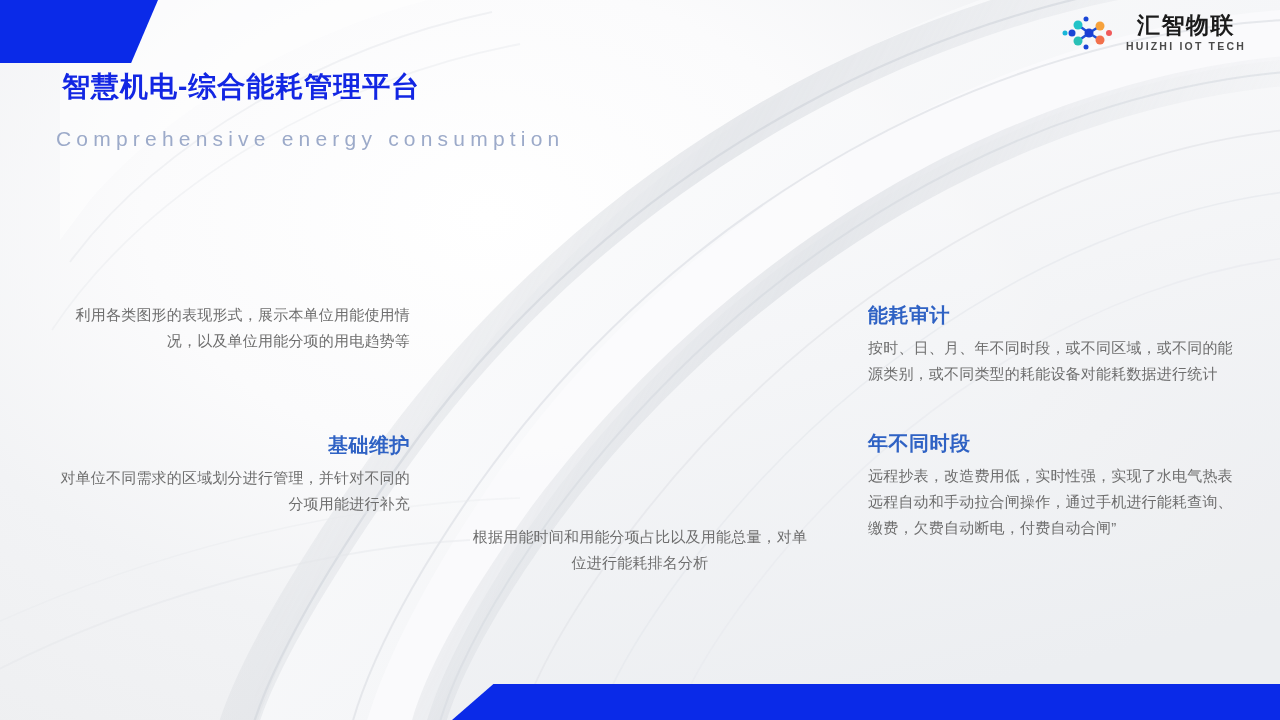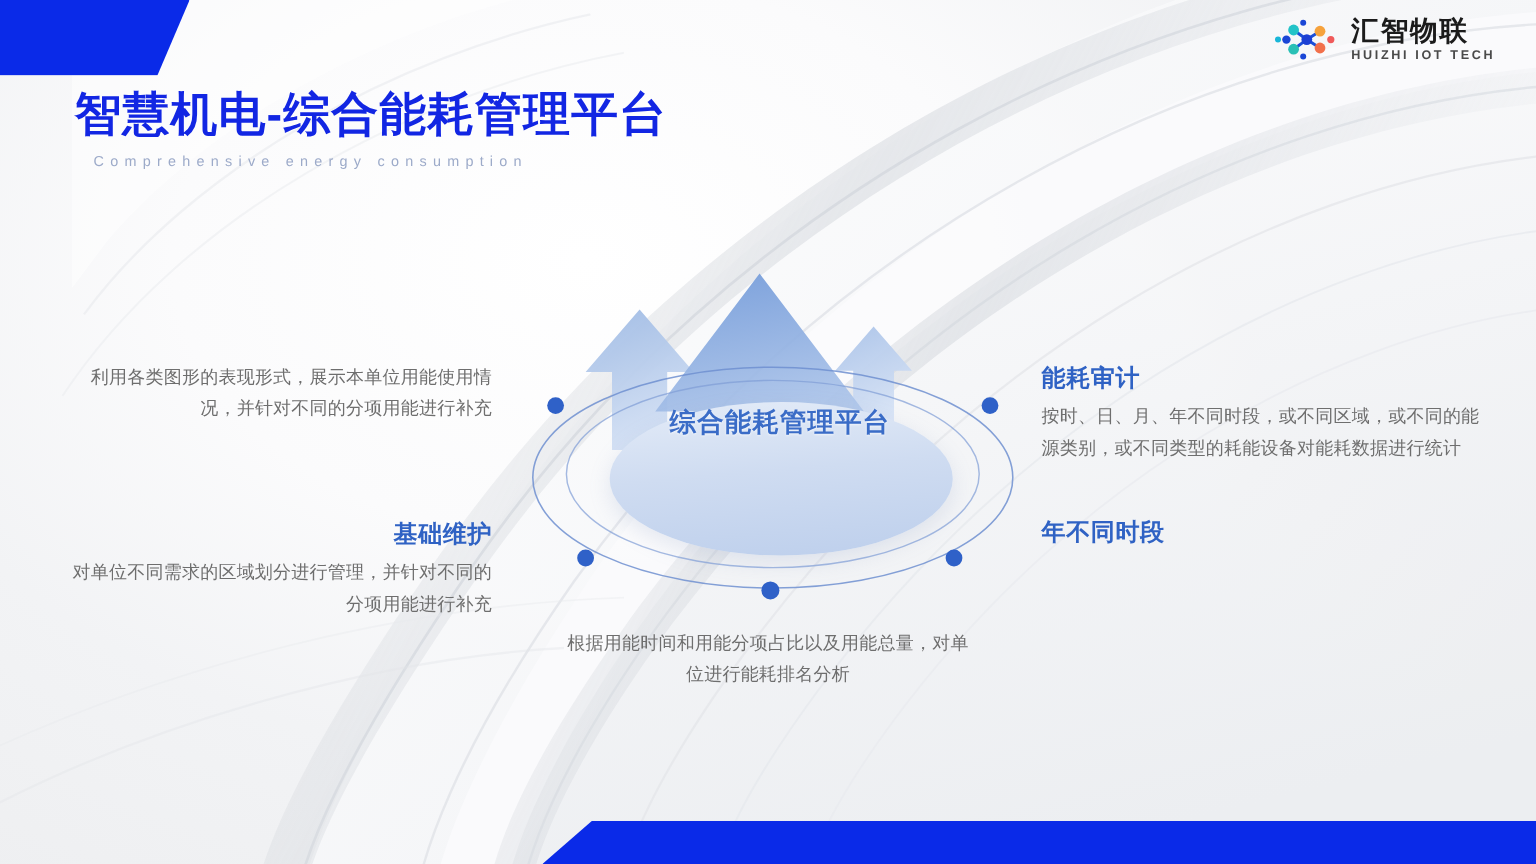--- a/index.html
+++ b/index.html
@@ -25,33 +25,33 @@
   }
   .corner-br{
     position:absolute;left:452px;top:684px;width:828px;height:36px;
     background:#0a2ae8;
     clip-path:polygon(5% 0,100% 0,100% 100%,0 100%);
   }
 
   
   .title{
     position:absolute;left:62px;top:68px;
-    font-size:39px;font-weight:bold;color:#1226e3;
+    font-size:28px;font-weight:bold;color:#1226e3;
     letter-spacing:1px;white-space:nowrap;
   }
   .subtitle{
-    position:absolute;left:78px;top:127px;
-    font-size:12px;color:#9caac9;letter-spacing:5.2px;white-space:nowrap;
+    position:absolute;left:56px;top:127px;
+    font-size:21px;color:#9caac9;letter-spacing:5.2px;white-space:nowrap;
   }
 
   
   .logo{position:absolute;right:34px;top:14px;display:flex;align-items:center;gap:9px;}
   .logo-mark{width:56px;height:38px;flex:0 0 auto;}
   .logo-text{display:flex;flex-direction:column;line-height:1;}
-  .logo-cn{font-size:23px;font-weight:bold;color:#1b1b1b;letter-spacing:1.5px;}
+  .logo-cn{font-size:23px;font-weight:bold;color:#1b1b1b;letter-spacing:1.5px;text-align:center;}
   .logo-en{font-size:10.5px;font-weight:bold;color:#4a4a4a;letter-spacing:2.2px;margin-top:4px;}
 
   
   .center-wrap{position:absolute;left:420px;top:215px;width:460px;height:300px;}
   .rings{position:absolute;left:0;top:0;width:460px;height:300px;}
   .disc{
     position:absolute;left:88px;top:120px;width:286px;height:128px;border-radius:50%;
     background:linear-gradient(175deg,#e4ecf8 0%,#cfdcf1 45%,#bdcfec 100%);
     box-shadow:0 6px 18px rgba(120,145,190,.18);
   }
@@ -183,61 +183,37 @@
         <circle cx="50" cy="10" r="5" fill="#1a46d6"></circle>
         <circle cx="50" cy="66" r="5" fill="#1a46d6"></circle>
       </svg>
     </span>
     <span class="logo-text">
       <span class="logo-cn">汇智物联</span>
       <span class="logo-en">HUIZHI IOT TECH</span>
     </span>
   </div>
 
-  <div class="center-wrap">
-
-    <svg class="arrows" viewBox="0 0 460 300">
-
-      <path d="M118 43 L163 95 L141 95 L141 160 L95 160 L95 95 L73 95 Z" transform="translate(-5,0)" fill="url(#arrowG2)" opacity=".95"></path>
-
-      <path d="M300 57 L332 94 L317 94 L317 150 L283 150 L283 94 L268 94 Z" transform="translate(8,0)" fill="url(#arrowG3)" opacity=".95"></path>
-
-      <path d="M213 13 L300 128 L268 128 L268 196 L158 196 L158 128 L126 128 Z" fill="url(#arrowG1)" opacity=".92"></path>
-    </svg>
-
-    <div class="disc"></div>
-
-    <svg class="rings" viewBox="0 0 460 300">
-      <ellipse cx="224" cy="183" rx="200" ry="92" fill="none" stroke="#6f8fd0" stroke-width="1.3" opacity=".85"></ellipse>
-      <ellipse cx="224" cy="180" rx="172" ry="78" fill="none" stroke="#7f9cd6" stroke-width="1.2" opacity=".7"></ellipse>
-      <circle cx="43" cy="123" r="7" fill="#2f61c8"></circle>
-      <circle cx="405" cy="123" r="7" fill="#2f61c8"></circle>
-      <circle cx="68" cy="250" r="7" fill="#2f61c8"></circle>
-      <circle cx="375" cy="250" r="7" fill="#2f61c8"></circle>
-      <circle cx="222" cy="277" r="7.5" fill="#2f61c8"></circle>
-    </svg>
-
-    <div class="center-label">综合能耗管理平台</div>
-  </div>
 
   <div class="feat left" id="f-overview">
-    <p>利用各类图形的表现形式，展示本单位用能使用情况，并针对不同的分项用能进行补充</p>
+    <p>利用各类图形的表现形式，展示本单位用能使用情况，以及单位用能分项的用电趋势等</p>
   </div>
 
   <div class="feat left" id="f-maintain">
     <h3>基础维护</h3>
     <p>对单位不同需求的区域划分进行管理，并针对不同的分项用能进行补充</p>
   </div>
 
   <div class="feat right" id="f-audit">
     <h3>能耗审计</h3>
     <p>按时、日、月、年不同时段，或不同区域，或不同的能源类别，或不同类型的耗能设备对能耗数据进行统计</p>
   </div>
 
   <div class="feat right" id="f-prepaid">
     <h3>年不同时段</h3>
+    <p>远程抄表，改造费用低，实时性强，实现了水电气热表远程自动和手动拉合闸操作，通过手机进行能耗查询、缴费，欠费自动断电，付费自动合闸”</p>
   </div>
 
   <div class="feat center" id="f-analysis">
     <p>根据用能时间和用能分项占比以及用能总量，对单位进行能耗排名分析</p>
   </div>
 
 </div>
 
 </body></html>

